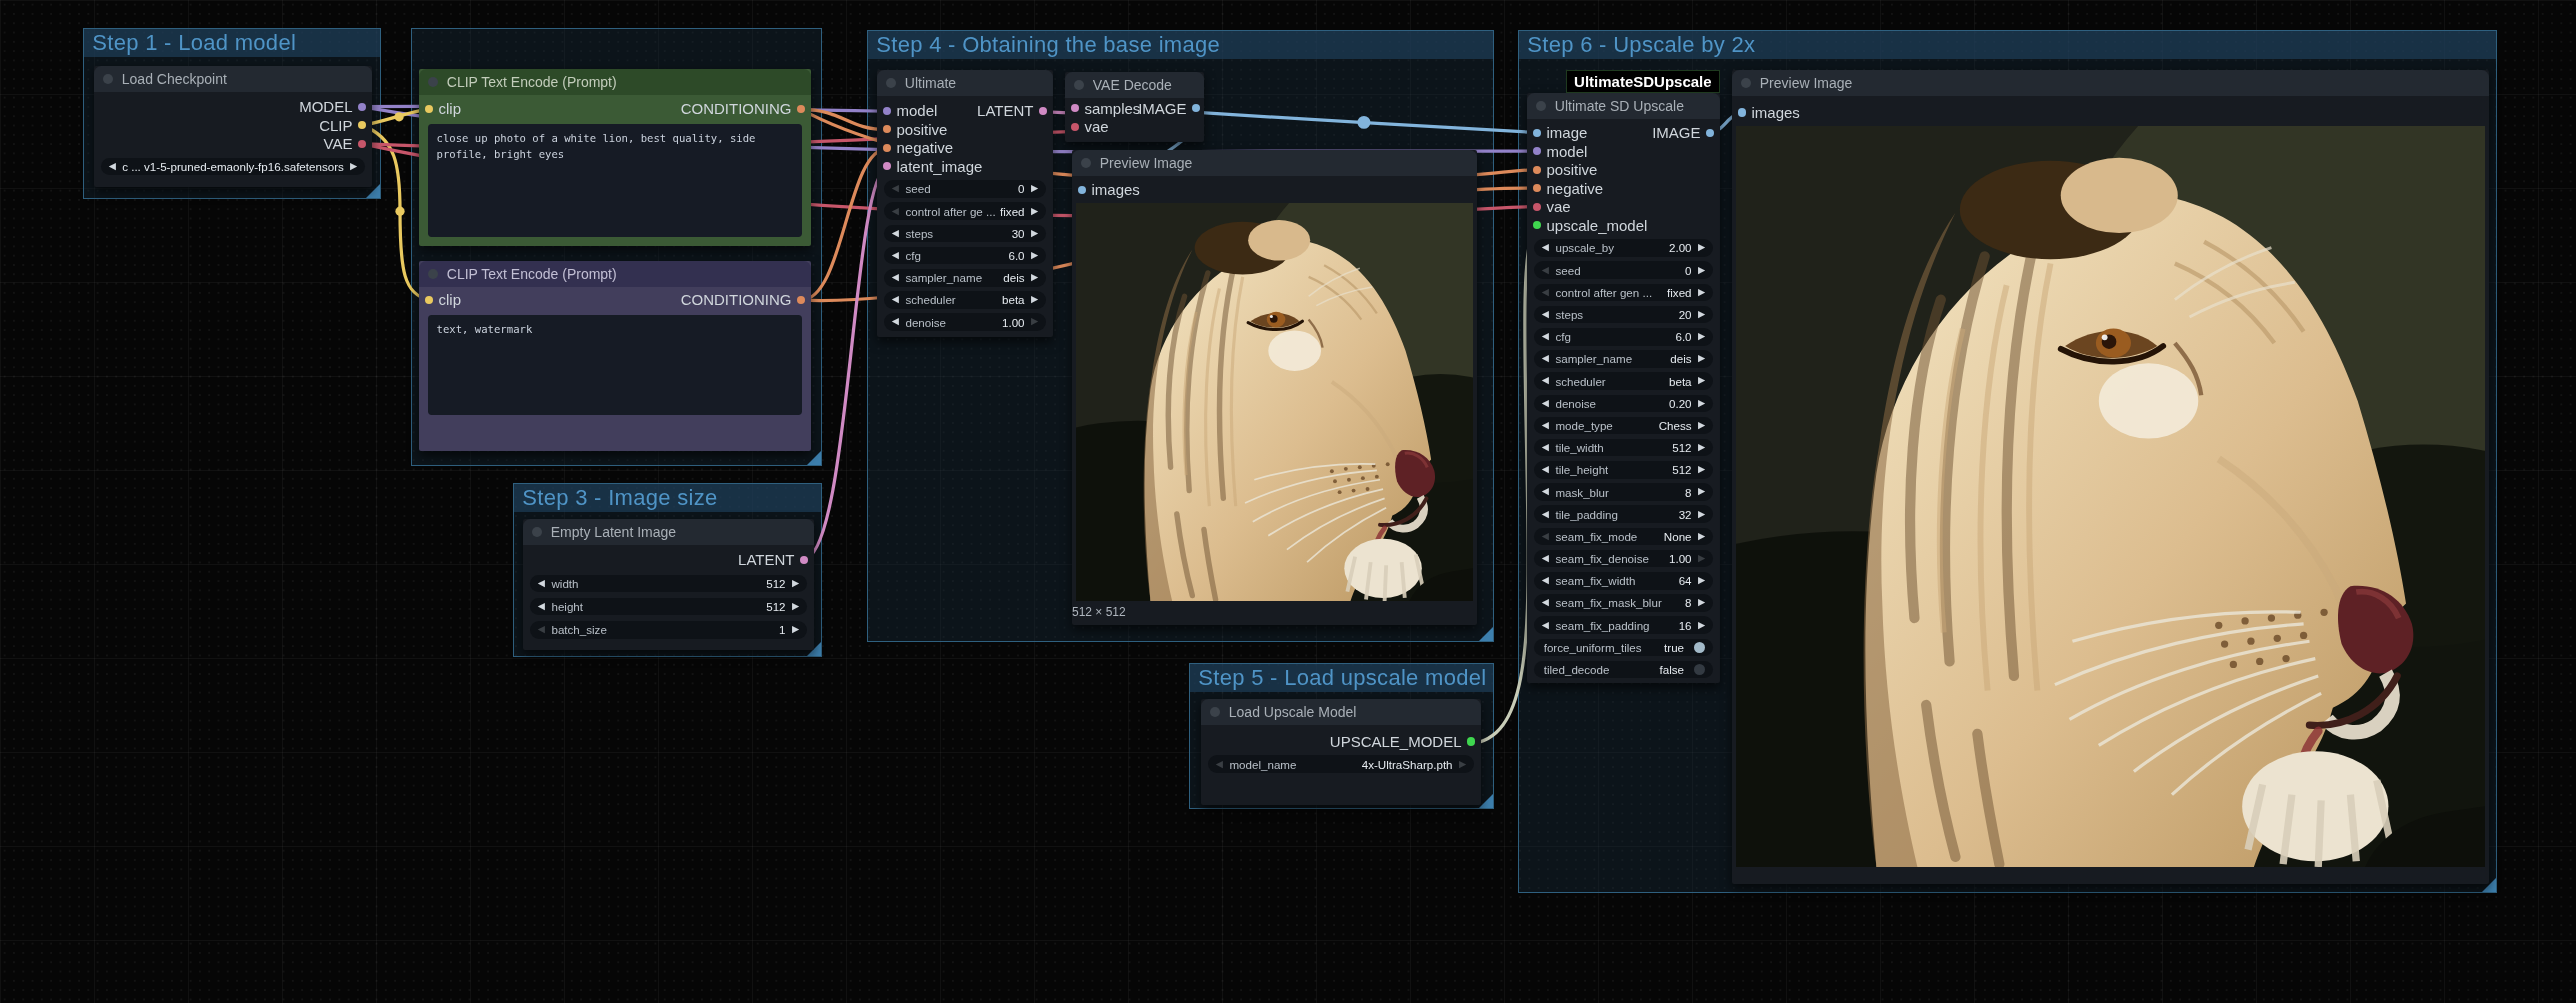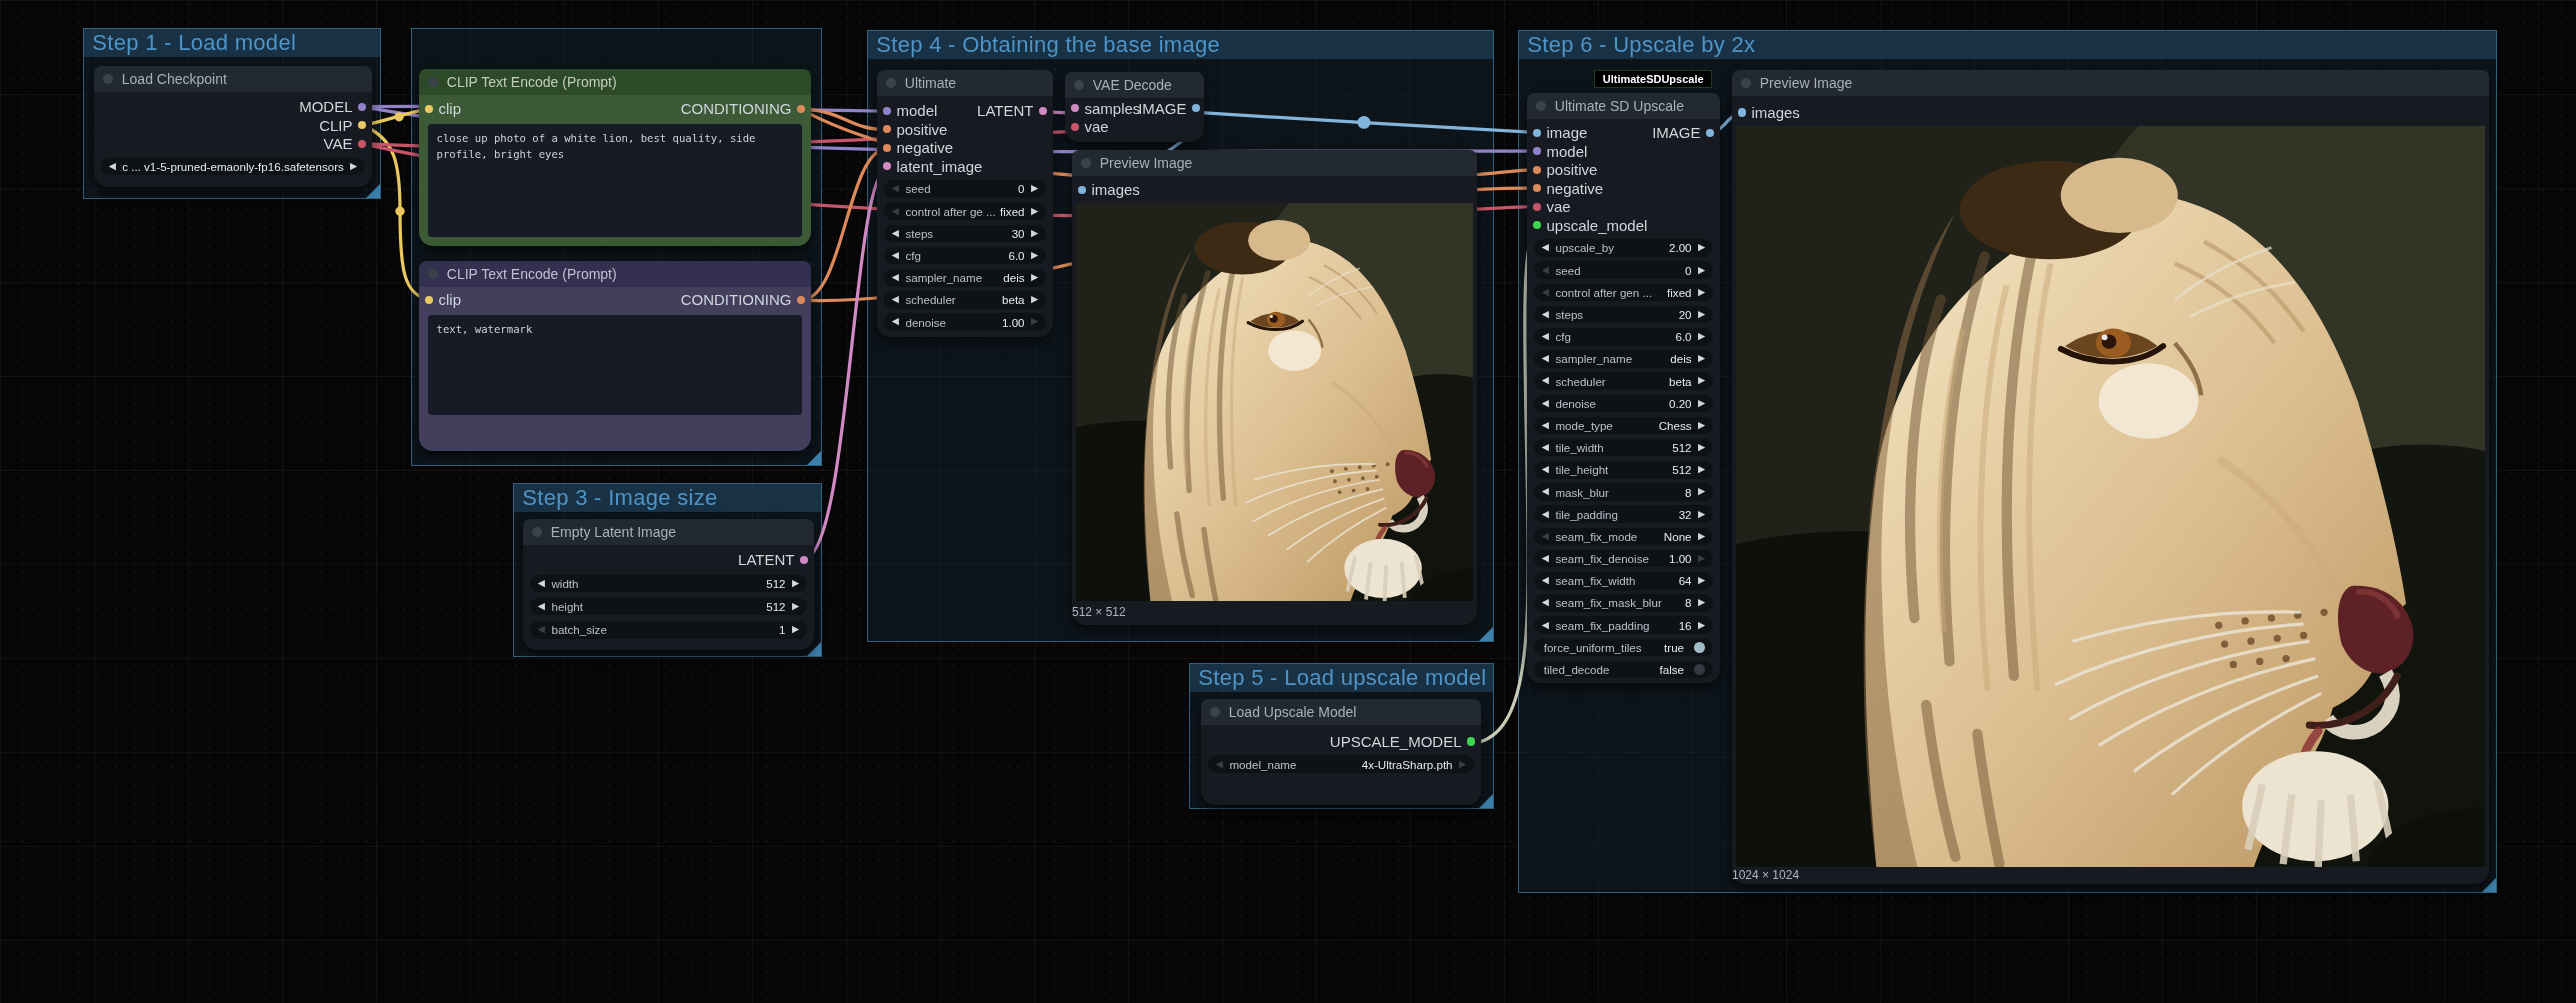--- a/index.html
+++ b/index.html
@@ -14,21 +14,21 @@
     background-size:9.3px 9.3px,94px 94px,94px 94px;
   }
   
   .group{position:absolute;border:0.9px solid #2f607f;background:rgba(28,52,74,0.30);z-index:1;box-sizing:border-box;}
   .ghead{height:28px;background:rgba(33,69,99,0.60);display:flex;align-items:center;padding:0 8.3px;}
   .gtitle{font-size:22px;color:#4f94c6;letter-spacing:0.3px;white-space:nowrap;}
   .gtri{position:absolute;right:0;bottom:0;width:0;height:0;border-left:14px solid transparent;border-bottom:14px solid #3d7fad;}
   
   .wires{position:absolute;left:0;top:0;z-index:2;pointer-events:none;}
   
-  .node{position:absolute;background:#171b21;border-radius:14px;z-index:3;box-shadow:0 4.6px 11px rgba(0,0,0,0.6);box-sizing:border-box;font-size:12px;color:#c6ccd3;}
+  .node{position:absolute;background:#171b21;border-radius:2px;z-index:3;box-shadow:0 4.6px 11px rgba(0,0,0,0.6);box-sizing:border-box;font-size:12px;color:#c6ccd3;}
   .nhead{height:26px;display:flex;align-items:center;gap:8.3px;padding:0 9.3px;background:#232931;border-radius:7.4px 7.4px 0 0;}
   .ndot{width:10.2px;height:10.2px;border-radius:50%;background:#3b424a;flex:none;}
   .ntitle{font-size:14px;color:#a9b0b7;white-space:nowrap;overflow:hidden;}
   .n-green{background:#3b5a35;}
   .n-green .nhead{background:#2d4a28;}
   .n-green .ntitle{color:#c3cdbb;}
   .n-purple{background:#423e5c;}
   .n-purple .nhead{background:#333050;}
   .n-purple .ntitle{color:#c2bfd4;}
   .body{padding-top:0;}
@@ -47,21 +47,21 @@
   .pill.combo .val{margin:0 auto;}
   .knob{width:11px;height:11px;border-radius:50%;flex:none;margin-left:3.7px;}
   .knob.on{background:#a3bac9;}
   .knob.off{background:#333a42;}
   
   .ta{position:absolute;left:9.3px;right:9.3px;background:#161b25;border-radius:3.7px;color:#ccd3de;font-family:"DejaVu Sans Mono",monospace;font-size:10.6px;line-height:1.55;padding:5.6px 8.3px;box-sizing:border-box;overflow:hidden;white-space:pre-wrap;}
   
   .pimg{position:absolute;background:#101208;display:block;}
   .cap{position:absolute;left:0;right:0;text-align:left;font-size:12px;color:#aeb5bd;}
   
-  .badge{position:absolute;right:8px;top:-23px;background:#000;border:0.9px solid #1f3a1f;color:#fff;font-weight:bold;font-size:11px;padding:1.9px 7.4px;white-space:nowrap;}
+  .badge{position:absolute;right:0;top:-23px;background:#000;border:0.9px solid #1f3a1f;color:#fff;font-weight:bold;font-size:15px;padding:1.9px 7.4px;white-space:nowrap;}
   
   .c-model{background:#9382c9;} .c-clip{background:#e9c95f;} .c-vae{background:#c7566a;}
   .c-cond{background:#dd8a5b;} .c-latent{background:#d08ac4;} .c-image{background:#82b4dc;}
   .c-upm{background:#3fd64f;}
 </style>
 </head>
 <body>
 
 <div class="canvas">
 
@@ -601,17 +601,16 @@
       <div class="srow">
           <span class="sgrp">
             <span class="sdot c-image"></span>
             <span class="slbl">images</span>
           </span>
         </div>
     </div>
     <svg class="pimg" style="left:3.7px;top:56px;width:749px;height:741px;" viewBox="0 0 512 512" preserveAspectRatio="none">
         <use href="#lion-art"></use>
       </svg>
-    <div class="cap" style="top:798px;">1024 × 1024</div>
   </div>
 
 </div>
 
 
 </body></html>

